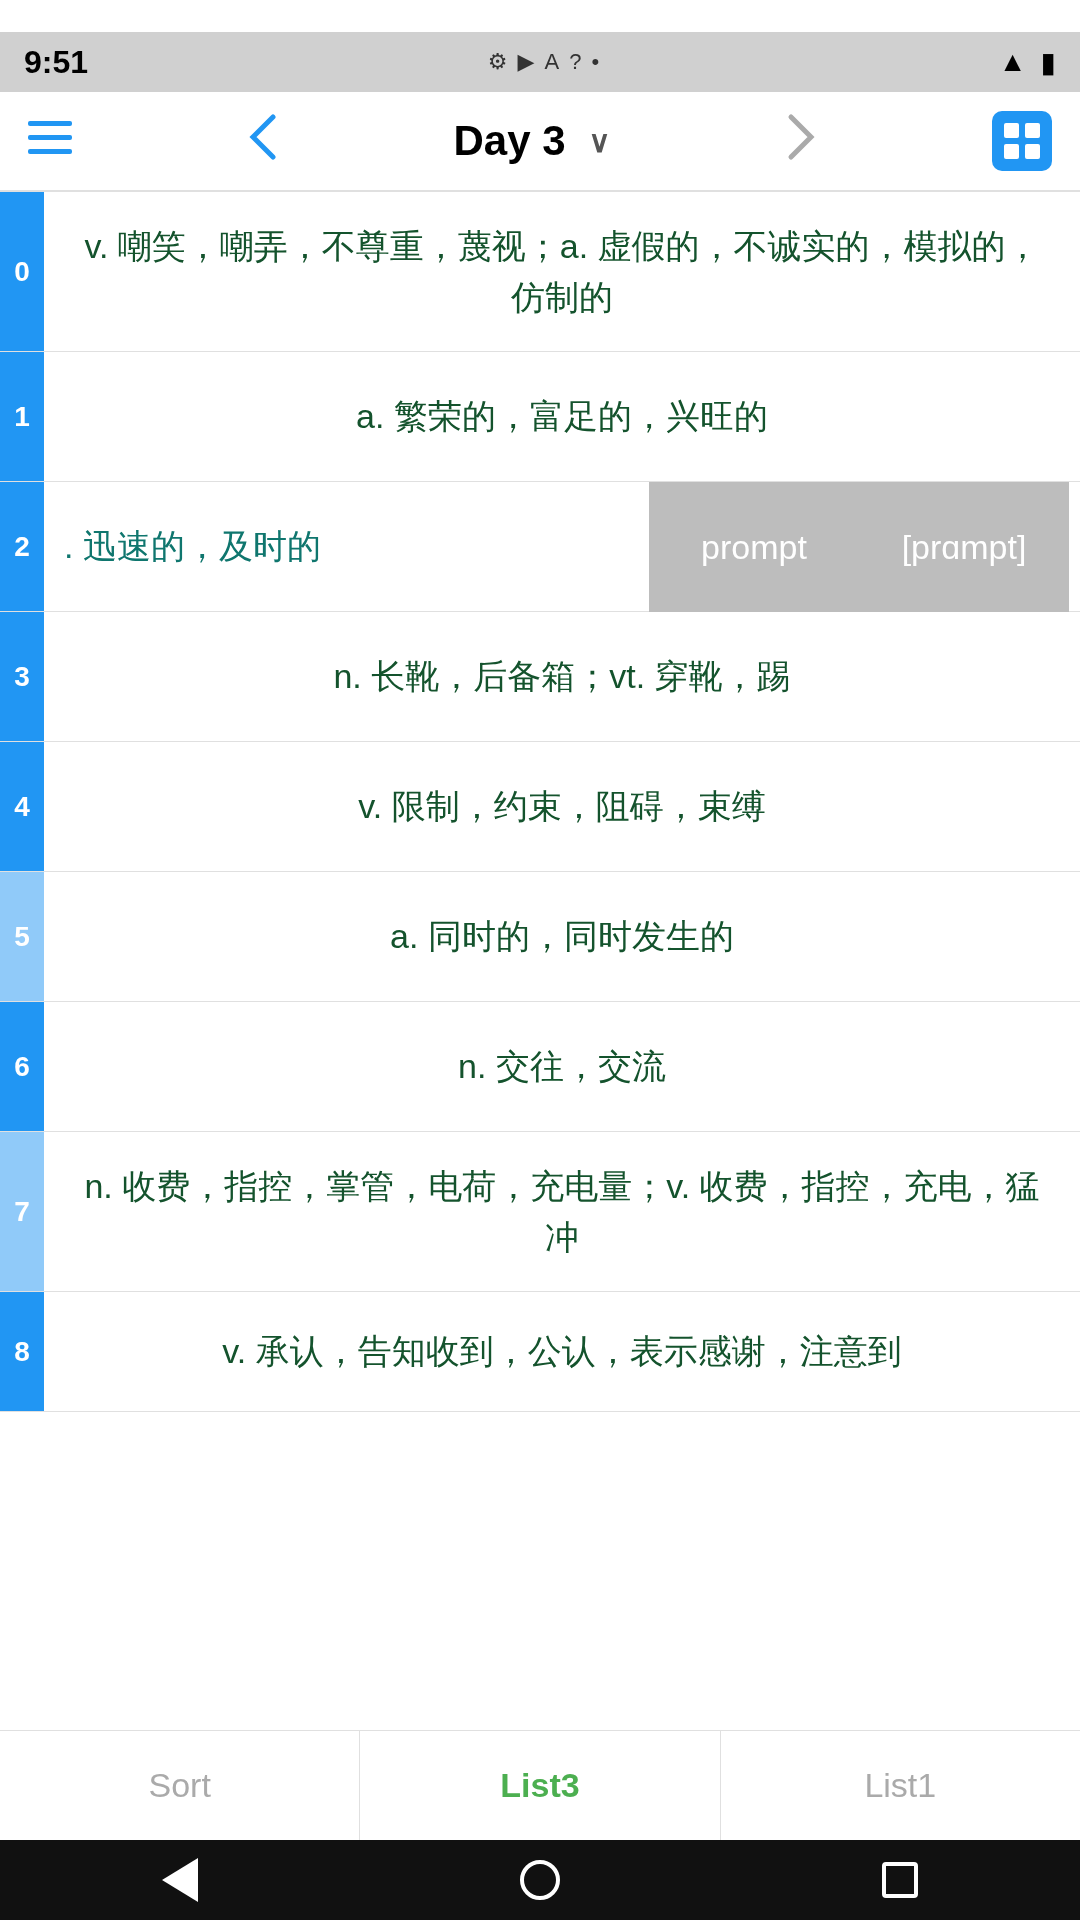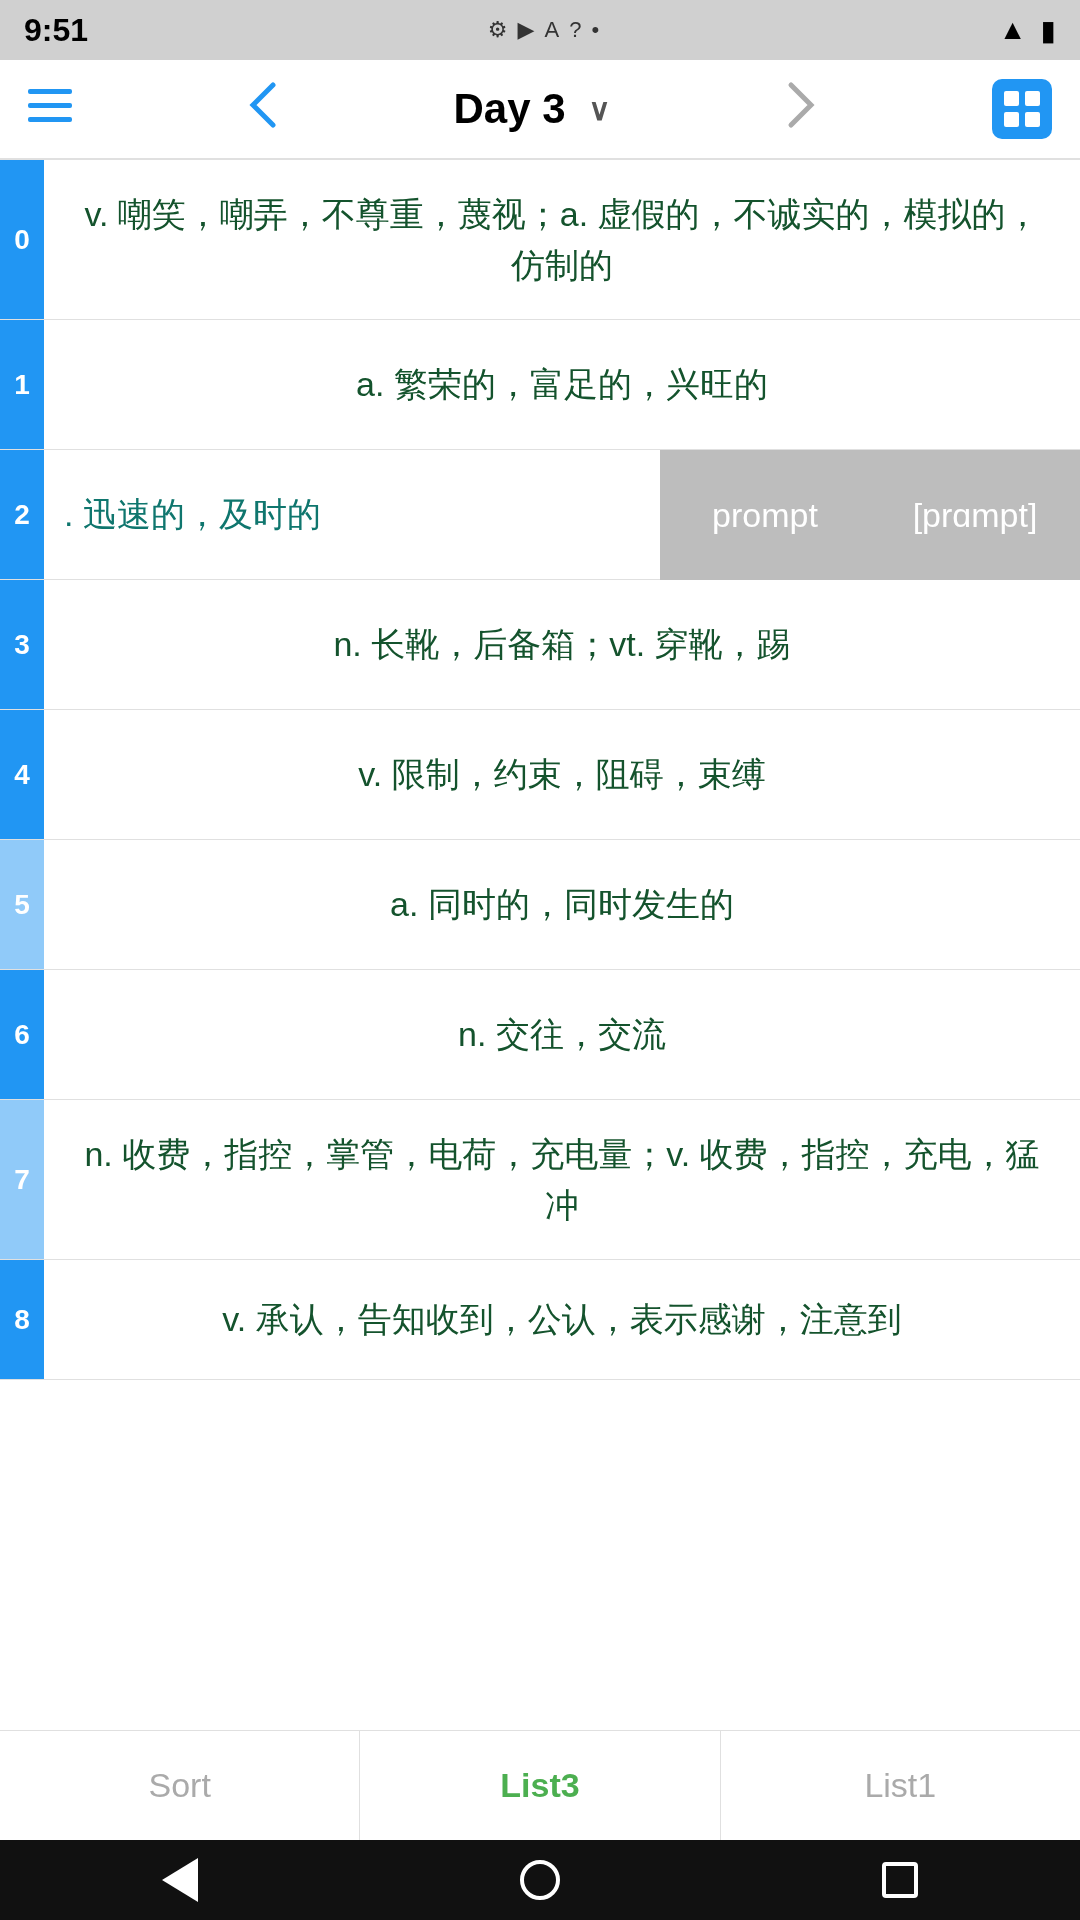--- a/index.html
+++ b/index.html
@@ -15,20 +15,21 @@
 
     
     .status-bar {
       width: 100%;
       height: 60px;
       background: #d0d0d0;
       display: flex;
       align-items: center;
       justify-content: space-between;
       padding: 0 24px;
+      margin-top: 32px;
     }
     .status-time {
       font-size: 32px;
       font-weight: bold;
       color: #000;
     }
     .status-icons {
       display: flex;
       align-items: center;
       gap: 10px;
@@ -143,21 +144,21 @@
     }
 
     
     .word-row.popup-row {
       position: relative;
       min-height: 130px;
     }
 
     .popup-overlay {
       position: absolute;
-      right: 0;
+      right: 11px;
       top: 0;
       width: 420px;
       height: 130px;
       display: flex;
       z-index: 10;
     }
 
     .popup-cell {
       flex: 1;
       background: #bdbdbd;

